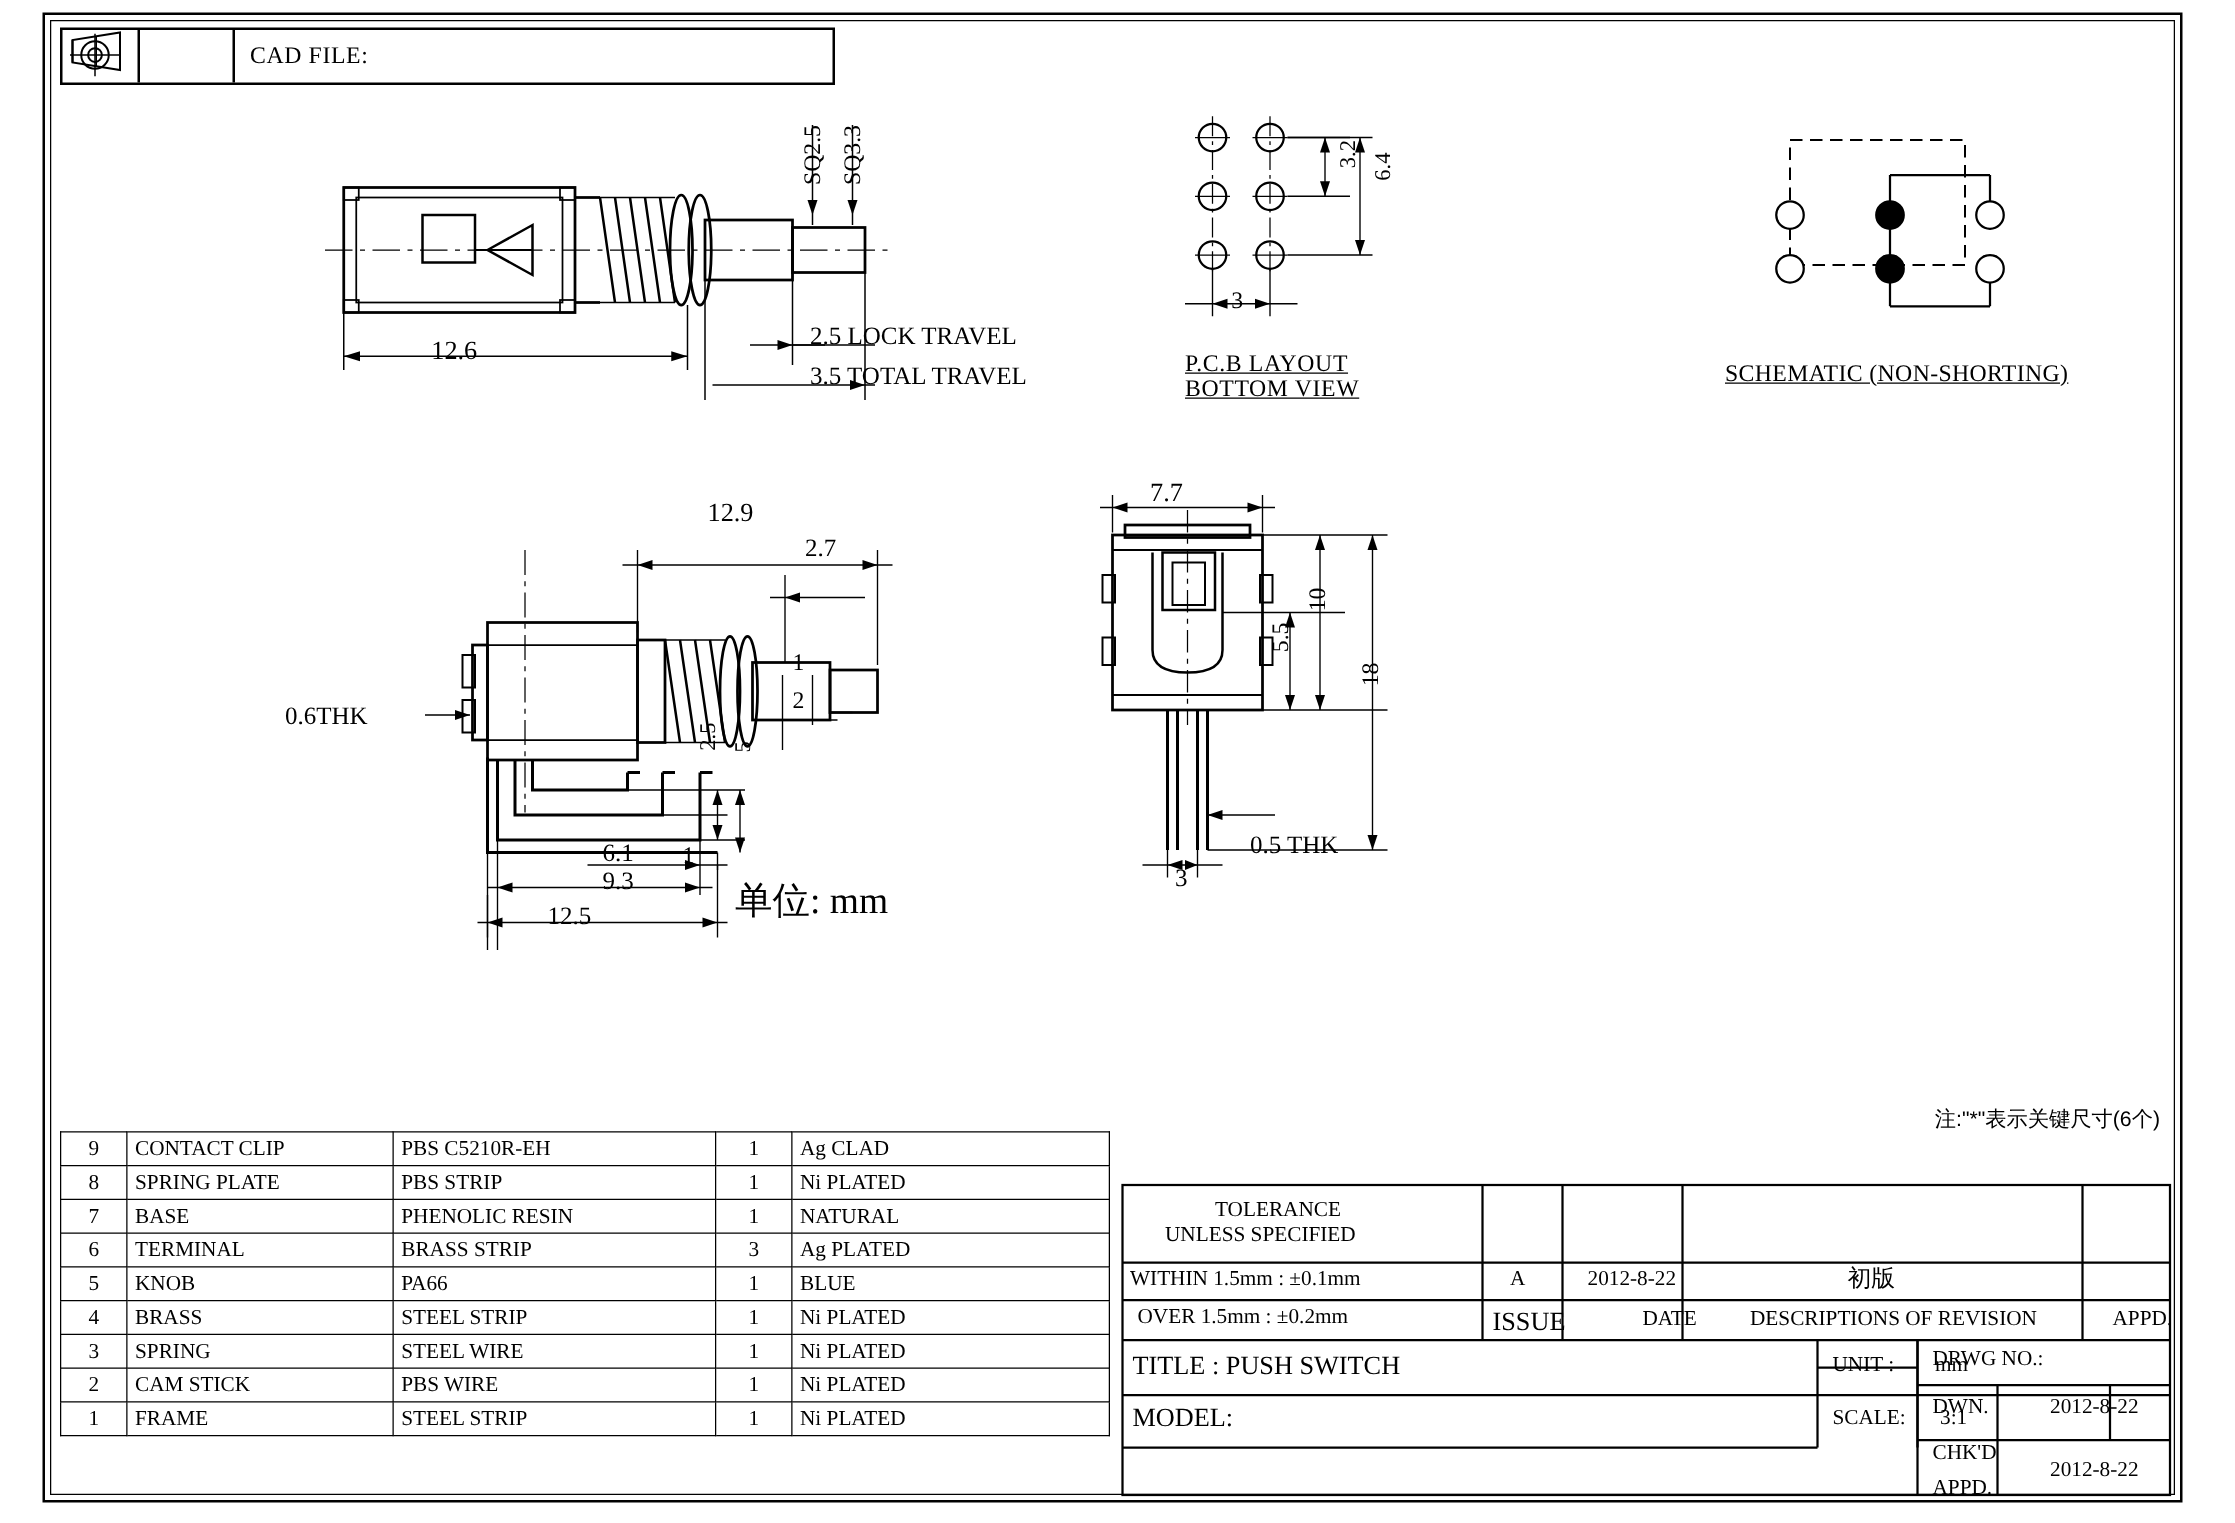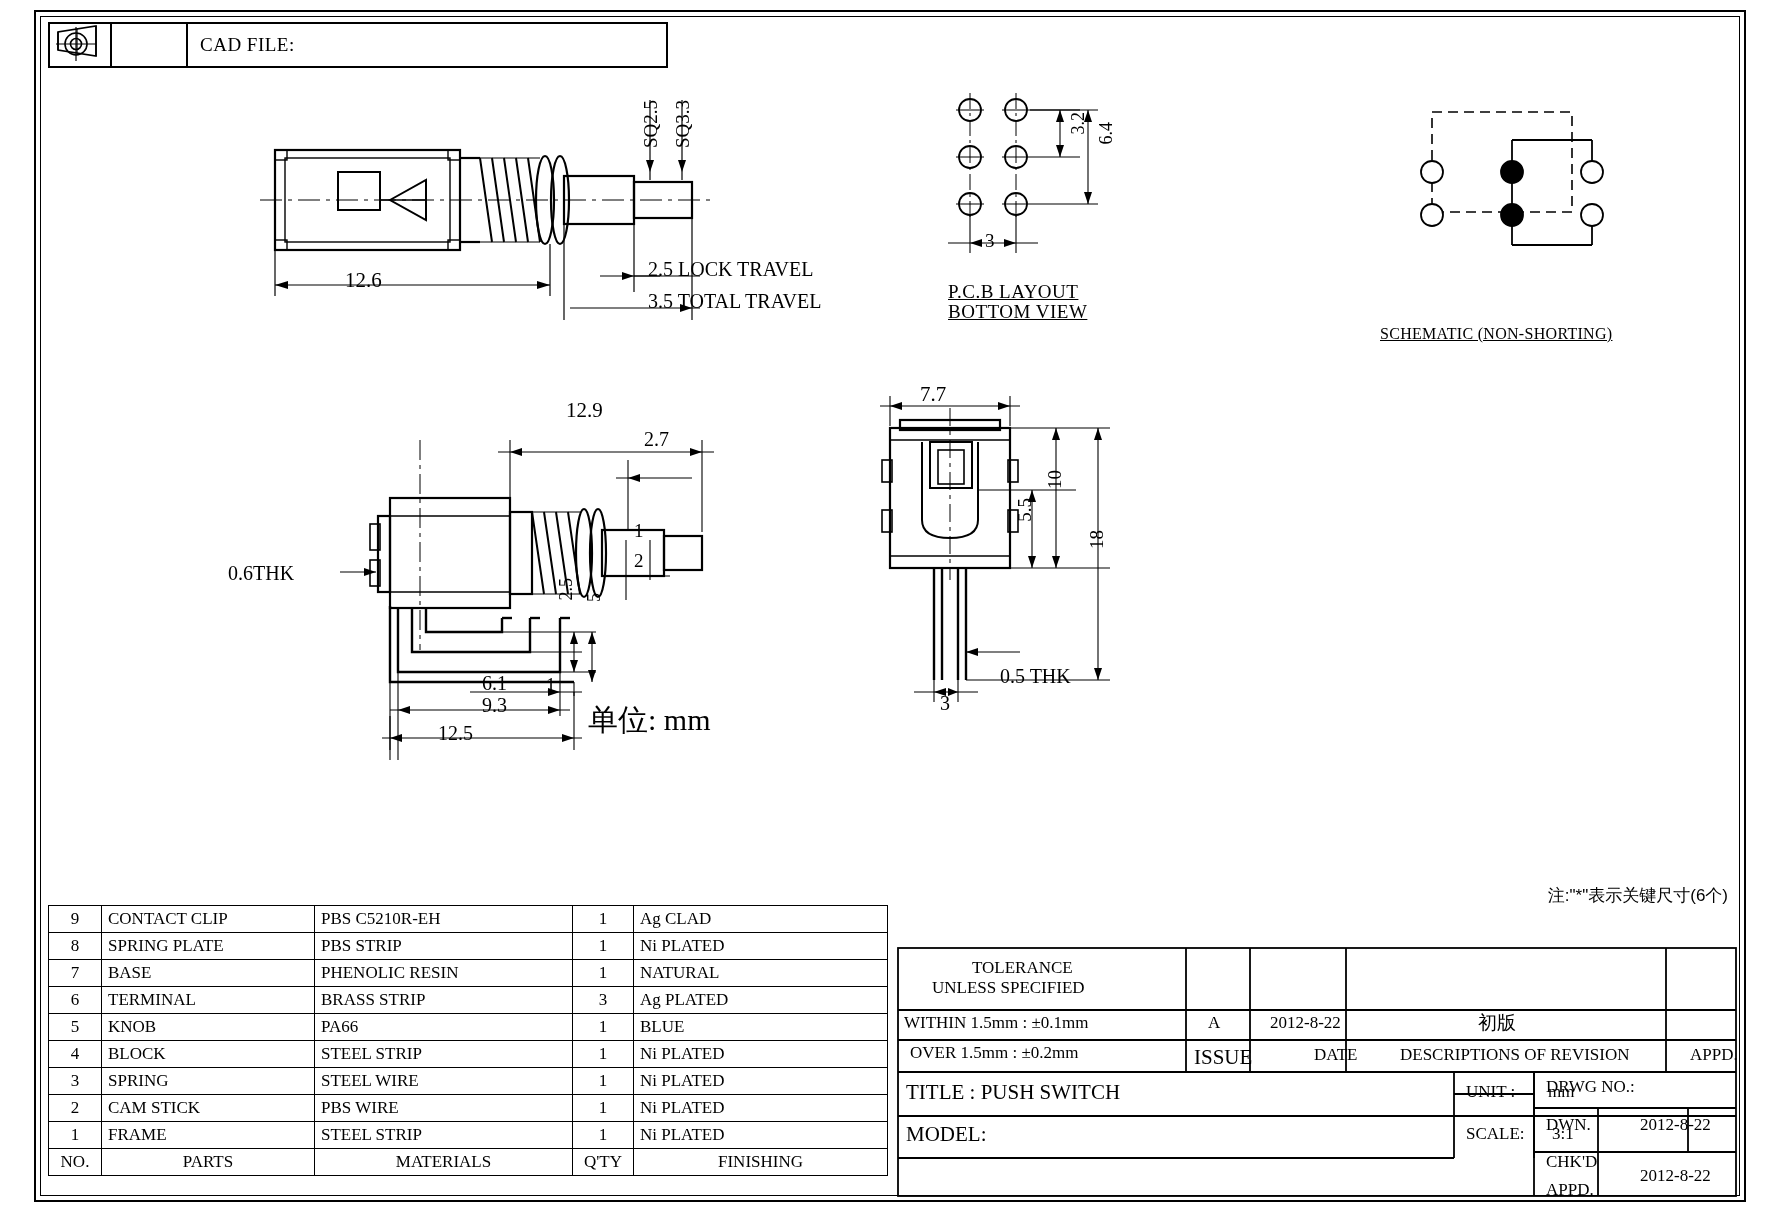--- a/index.html
+++ b/index.html
@@ -188,21 +188,21 @@
 
       <line x1="132" y1="71" x2="132" y2="50"></line>
       <line x1="132" y1="50" x2="212" y2="50"></line>
       <line x1="212" y1="50" x2="212" y2="71"></line>
       <line x1="132" y1="136" x2="132" y2="155"></line>
       <line x1="132" y1="155" x2="212" y2="155"></line>
       <line x1="212" y1="155" x2="212" y2="136"></line>
       <line x1="132" y1="93" x2="132" y2="114"></line>
     </g>
   </svg>
-  <div class="lbl ul" style="left:1380px;top:289px;font-size:16px;letter-spacing:.3px;margin-top:36px;">SCHEMATIC (NON-SHORTING)</div>
+  <div class="lbl ul" style="left:1380px;top:289px;font-size:19px;letter-spacing:.3px;">SCHEMATIC (NON-SHORTING)</div>
 
   <svg width="760" height="420" style="left:230px;top:420px;">
     <g stroke="#000" fill="none" stroke-width="2.2">
 
       <rect x="160" y="78" width="120" height="110"></rect>
       <line x1="160" y1="96" x2="280" y2="96" stroke-width="1.4"></line>
       <line x1="160" y1="172" x2="280" y2="172" stroke-width="1.4"></line>
 
       <rect x="148" y="96" width="12" height="76"></rect>
       <rect x="140" y="104" width="10" height="26" stroke-width="1.6"></rect>
@@ -387,21 +387,21 @@
       </tr>
       <tr>
         <td class="no">5</td>
         <td class="parts">KNOB</td>
         <td class="mat">PA66</td>
         <td class="qty">1</td>
         <td class="fin">BLUE</td>
       </tr>
       <tr>
         <td class="no">4</td>
-        <td class="parts">BLOCK</td>
+        <td class="parts">BRASS</td>
         <td class="mat">STEEL STRIP</td>
         <td class="qty">1</td>
         <td class="fin">Ni PLATED</td>
       </tr>
       <tr>
         <td class="no">3</td>
         <td class="parts">SPRING</td>
         <td class="mat">STEEL WIRE</td>
         <td class="qty">1</td>
         <td class="fin">Ni PLATED</td>
@@ -412,27 +412,20 @@
         <td class="mat">PBS WIRE</td>
         <td class="qty">1</td>
         <td class="fin">Ni PLATED</td>
       </tr>
       <tr>
         <td class="no">1</td>
         <td class="parts">FRAME</td>
         <td class="mat">STEEL STRIP</td>
         <td class="qty">1</td>
         <td class="fin">Ni PLATED</td>
-      </tr>
-      <tr class="hdr">
-        <td class="no">NO.</td>
-        <td class="parts" style="text-align:center">PARTS</td>
-        <td class="mat" style="text-align:center">MATERIALS</td>
-        <td class="qty">Q'TY</td>
-        <td class="fin" style="text-align:center">FINISHING</td>
       </tr>
     </tbody>
   </table>
 
   <svg width="840" height="260" style="left:898px;top:948px;">
     <g stroke="#000" fill="none" stroke-width="1.8">
       <rect x="0" y="0" width="838" height="248"></rect>
 
       <line x1="0" y1="62" x2="838" y2="62"></line>
       <line x1="0" y1="92" x2="838" y2="92"></line>

